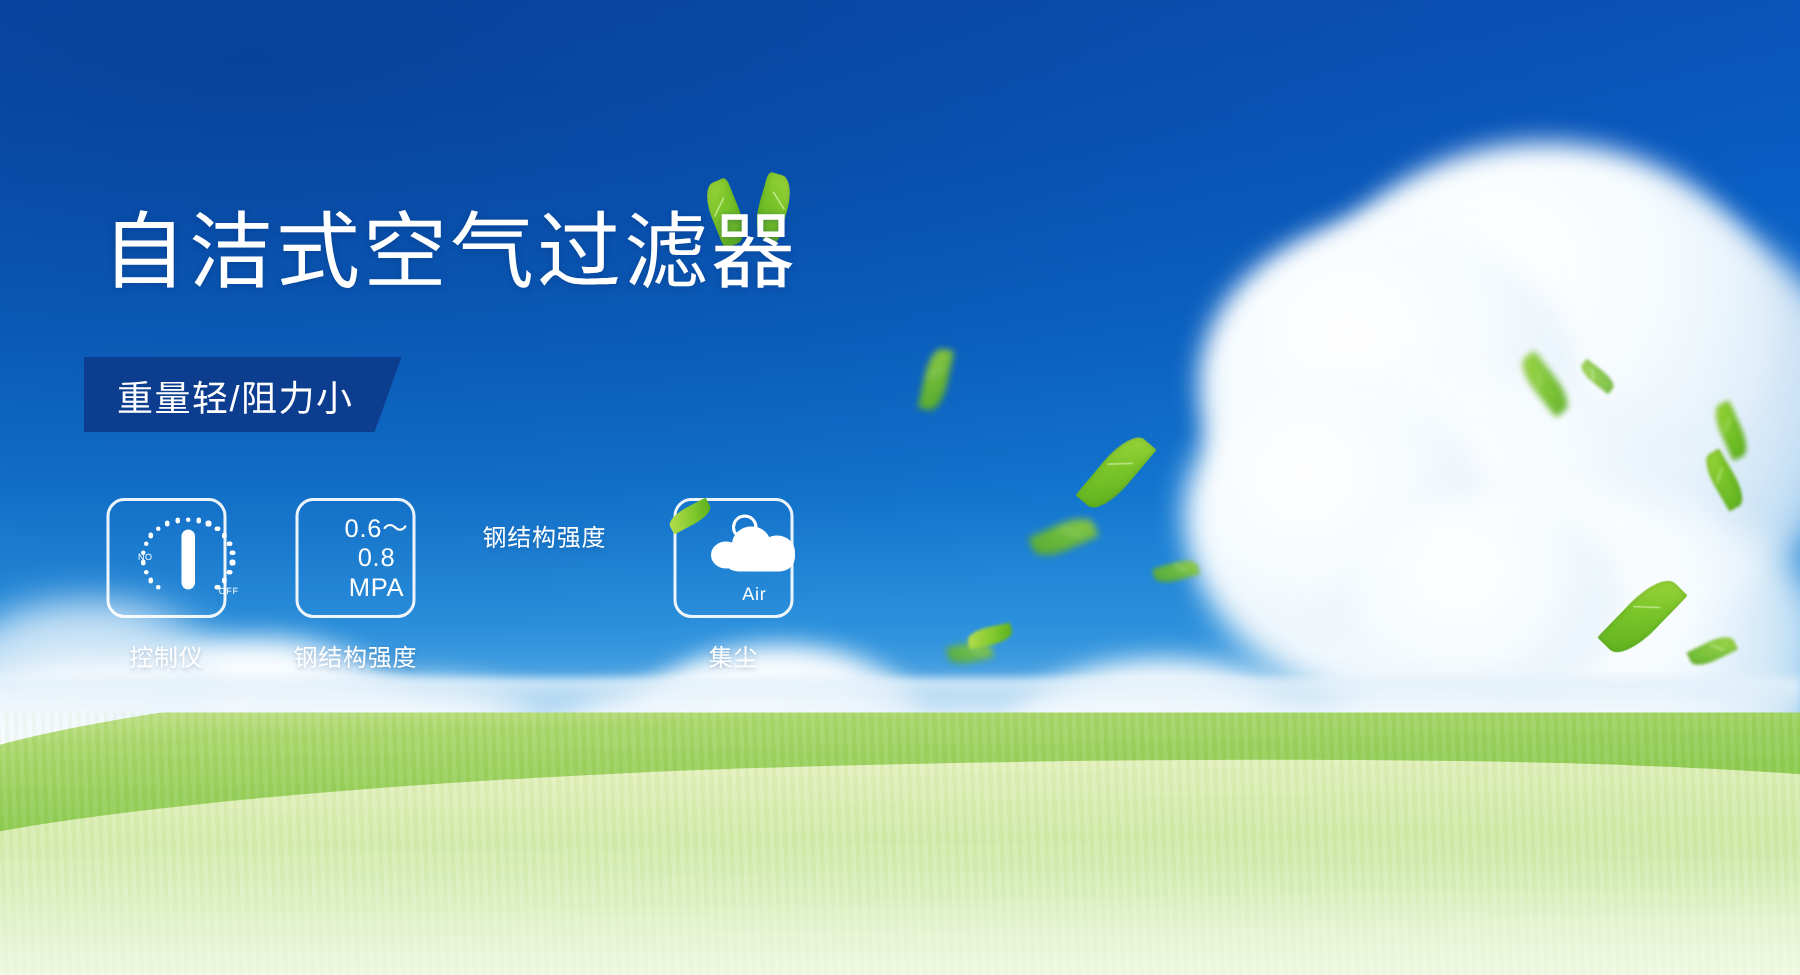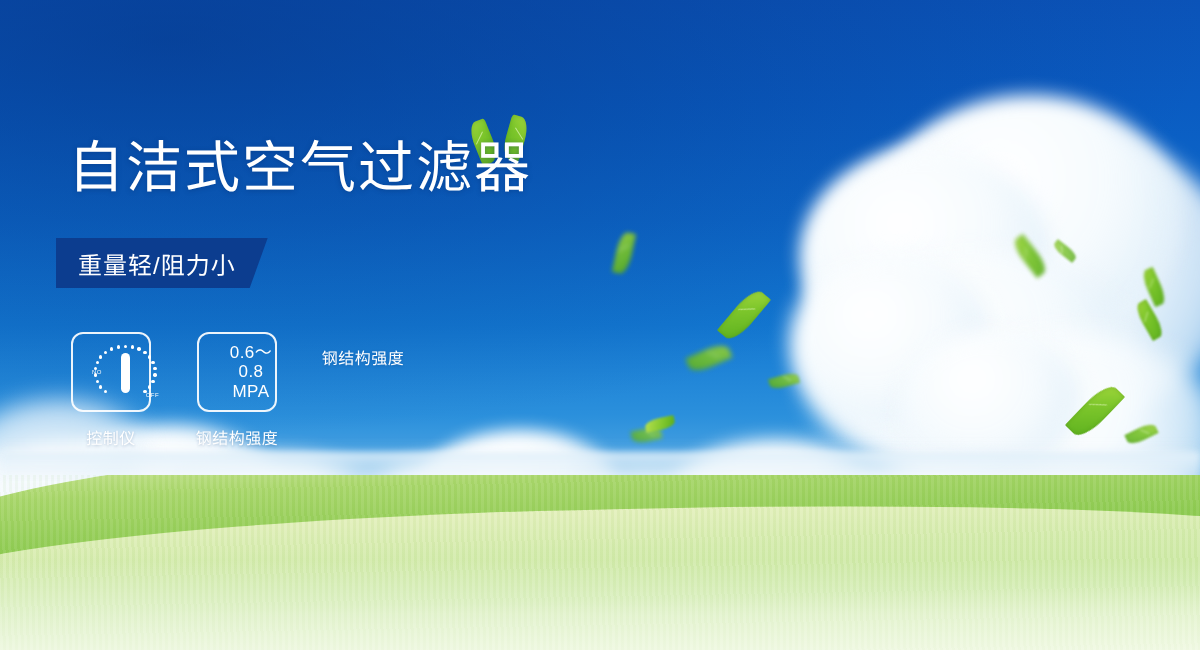--- a/index.html
+++ b/index.html
@@ -427,18 +427,32 @@
         </div>
       </div>
       <div class="feature-caption">钢结构强度</div>
     </div>
 
 
     <div class="feature">
       <div class="feature-caption">钢结构强度</div>
     </div>
 
+    <div class="feature">
+      <div class="feature-box">
+        <div class="icon-leaf" style="left:-6px; top:4px; transform:rotate(-28deg);"></div>
+        <div class="cloudicon">
+          <div class="ci-sun"></div>
+          <div class="ci-part" style="left:2px;  top:20px; width:20px; height:18px;"></div>
+          <div class="ci-part" style="left:16px; top:10px; width:26px; height:24px;"></div>
+          <div class="ci-part" style="left:34px; top:16px; width:24px; height:22px;"></div>
+          <div class="ci-base"></div>
+        </div>
+        <div class="air-text">Air</div>
+      </div>
+      <div class="feature-caption">集尘</div>
+    </div>
 
   </div>
 
   <div class="icon-leaf" style="position:absolute; left:645px; top:418px; transform:rotate(-12deg); filter:blur(1px);"></div>
 
 </div>
 
 </body></html>

